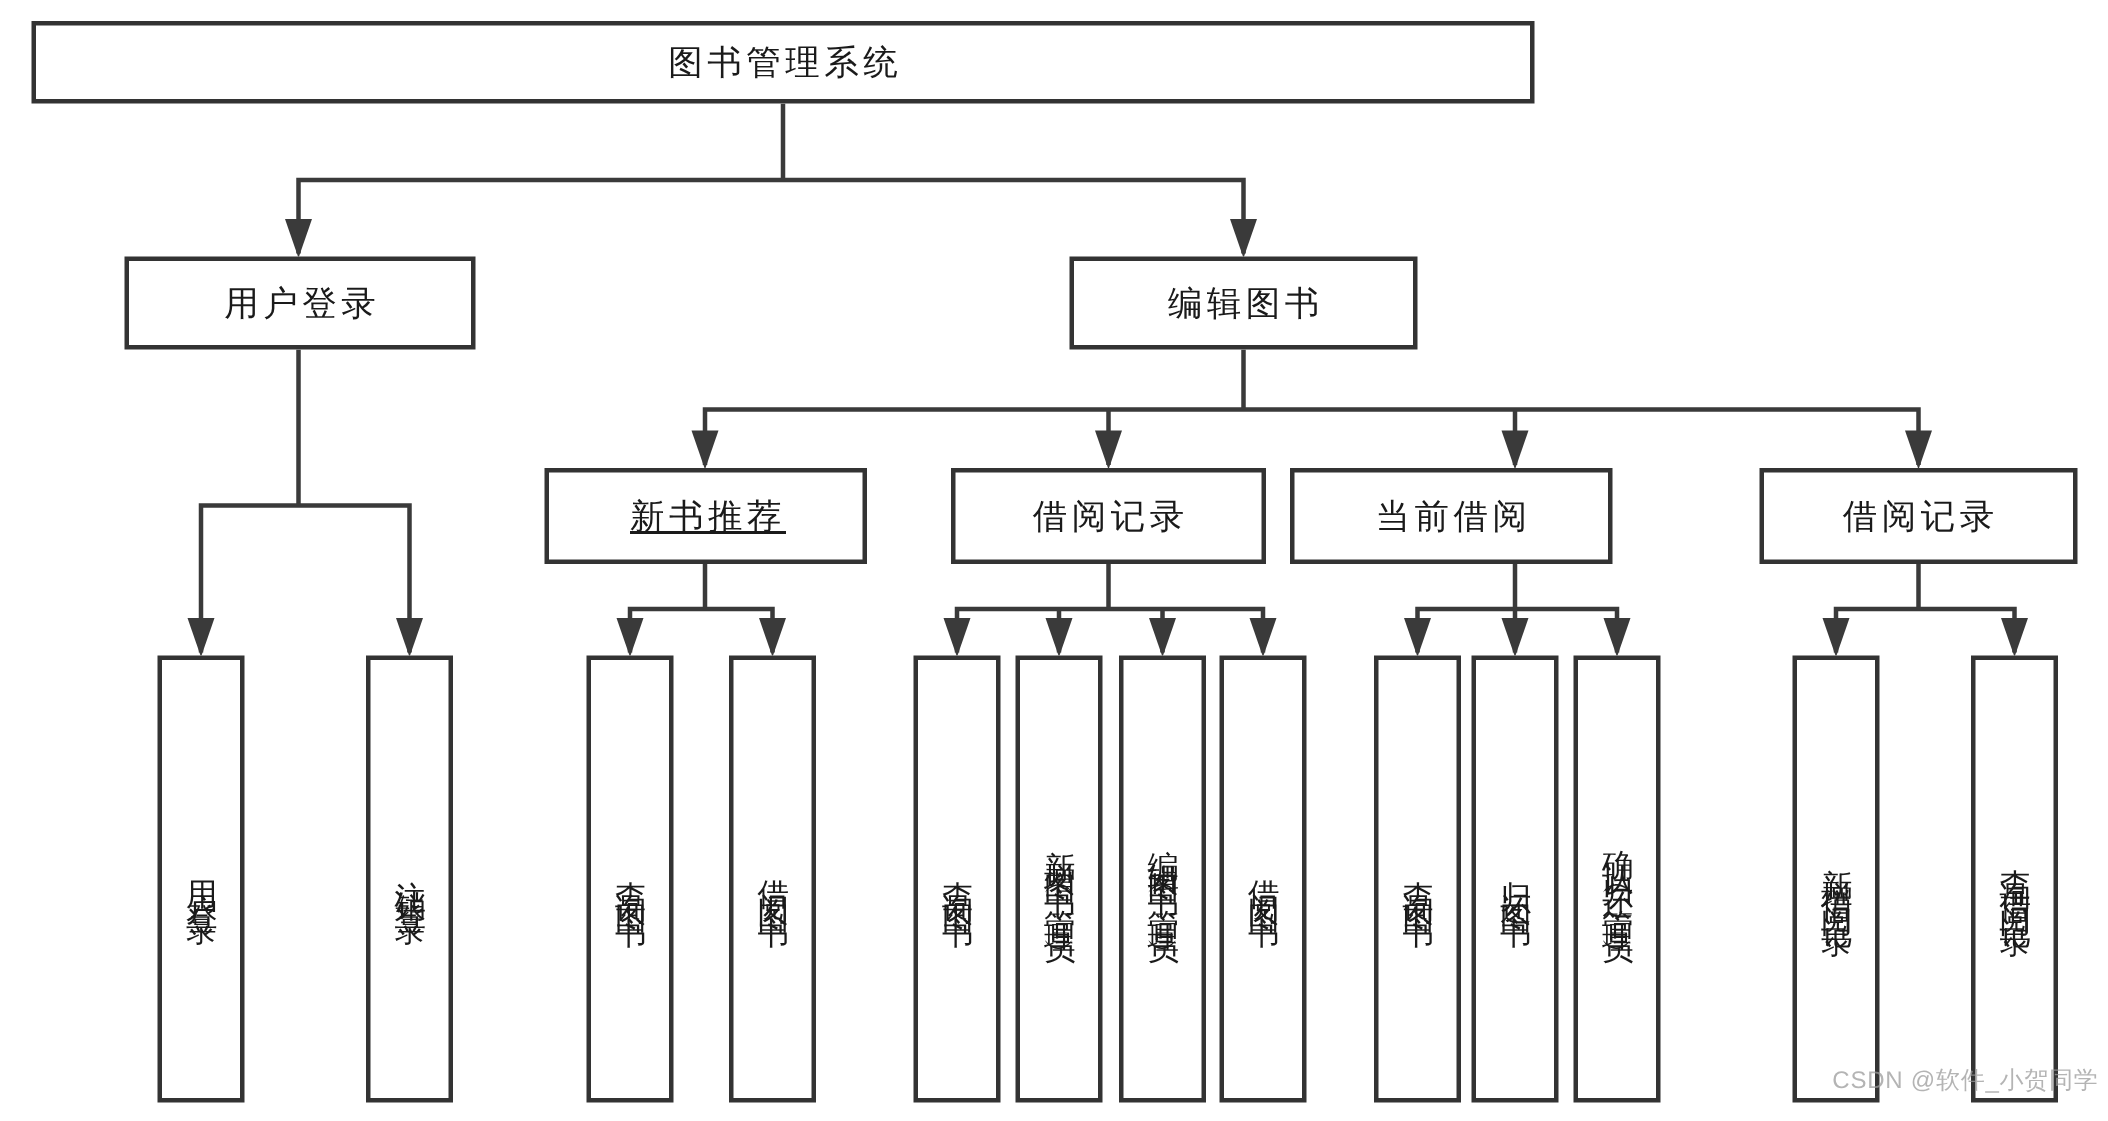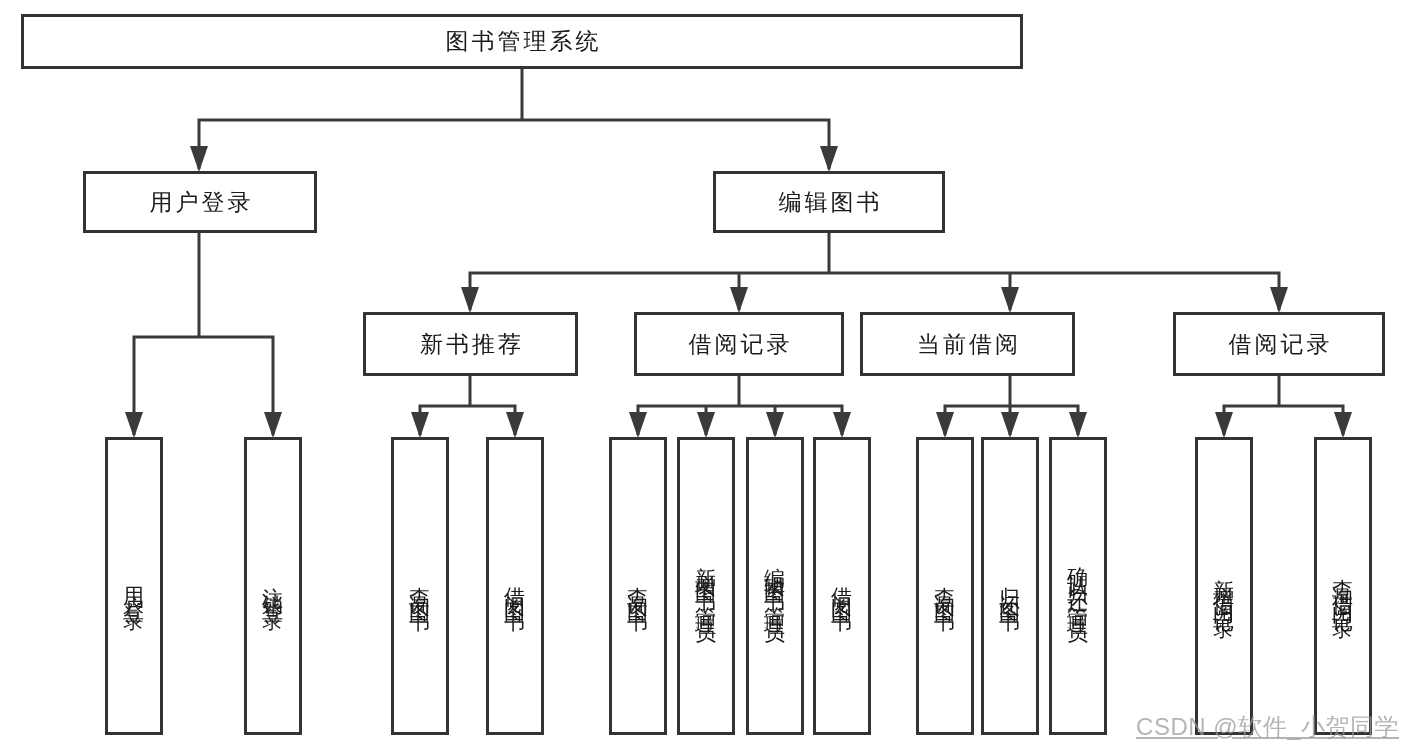--- a/index.html
+++ b/index.html
@@ -12,23 +12,23 @@
     display:flex;align-items:center;justify-content:center;
     color:#1a1a1a;
   }
   .node .lbl{white-space:nowrap;}
   .node.horizontal .lbl{font-size:23px;letter-spacing:3px;text-indent:3px;}
   .node.vertical .lbl{
     writing-mode:vertical-rl;text-orientation:mixed;
     font-size:21px;letter-spacing:8px;line-height:1;
   }
   #watermark{
-    position:absolute;right:6px;bottom:4px;z-index:3;
-    font-size:24px;letter-spacing:0.5px;
-    color:rgba(155,155,155,0.75);white-space:nowrap;text-decoration:underline;
+    position:absolute;right:6px;bottom:16px;z-index:3;
+    font-size:16px;letter-spacing:0.5px;
+    color:rgba(155,155,155,0.75);white-space:nowrap;
   }
 </style>
 </head>
 <body>
 
 <div id="stage">
 
   <svg id="wires" width="1405" height="747" viewBox="0 0 1405 747">
     <g stroke="#3a3a3a" stroke-width="3" fill="none">
 
@@ -72,21 +72,21 @@
   <div id="nodes">
       <div class="node horizontal" style="left: 21px; top: 14px; width: 1002px; height: 55px;">
         <span class="lbl">图书管理系统</span>
       </div>
       <div class="node horizontal" style="left: 83px; top: 171px; width: 234px; height: 62px;">
         <span class="lbl">用户登录</span>
       </div>
       <div class="node horizontal" style="left: 713px; top: 171px; width: 232px; height: 62px;">
         <span class="lbl">编辑图书</span>
       </div>
-      <div class="node horizontal" style="left: 363px; top: 312px; width: 215px; height: 64px;">
+      <div class="node horizontal" style="left: 363px; top: 312px; width: 215px; height: 64px; text-decoration: underline;">
         <span class="lbl">新书推荐</span>
       </div>
       <div class="node horizontal" style="left: 634px; top: 312px; width: 210px; height: 64px;">
         <span class="lbl">借阅记录</span>
       </div>
       <div class="node horizontal" style="left: 860px; top: 312px; width: 215px; height: 64px;">
         <span class="lbl">当前借阅</span>
       </div>
       <div class="node horizontal" style="left: 1173px; top: 312px; width: 212px; height: 64px;">
         <span class="lbl">借阅记录</span>

